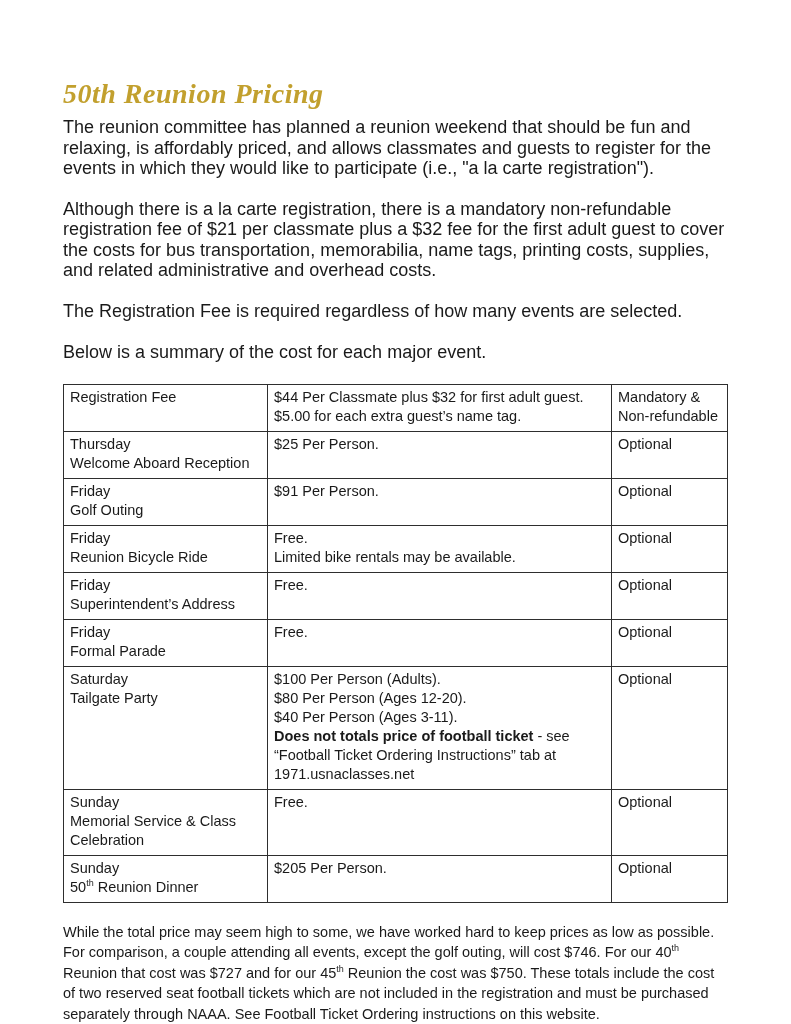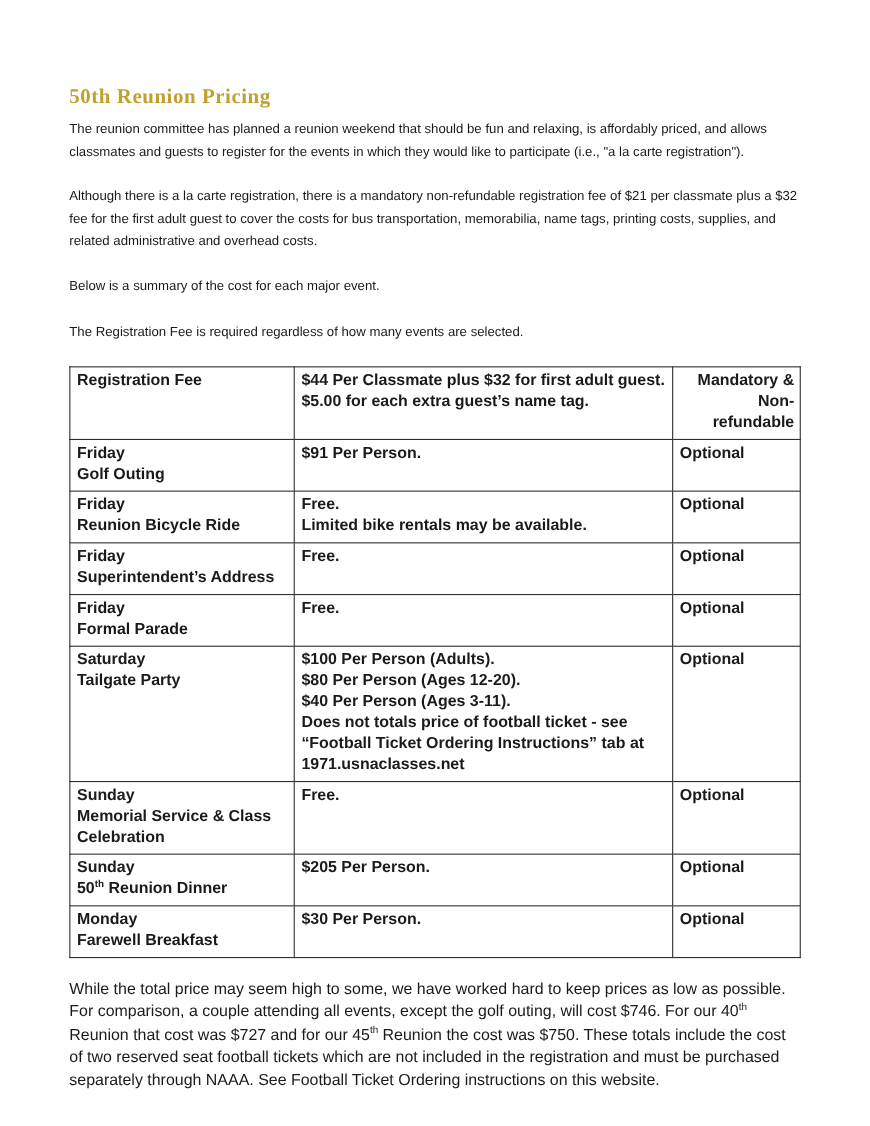--- a/index.html
+++ b/index.html
@@ -13,27 +13,28 @@
     height: 1024px;
     overflow: hidden;
     font-family: "Liberation Sans", sans-serif;
     color: #1a1a1a;
   }
   .page {
     padding: 78px 62px 0 63px;
   }
   .doc-title {
     font-family: "Liberation Serif", serif;
+    font-style: italic;
     font-weight: bold;
-    font-size: 19px;
+    font-size: 28px;
     letter-spacing: 0.5px;
     margin: 0 0 7px 0;
   }
   p.body-text {
-    font-size: 12px;
+    font-size: 18px;
     line-height: 20.5px;
     margin: 0 0 20px 0;
   }
   p.single-line {
     margin-bottom: 21px;
   }
   table.pricing {
     border-collapse: collapse;
     table-layout: fixed;
     width: 664px;
@@ -41,24 +42,23 @@
   }
   table.pricing col.c-event  { width: 204px; }
   table.pricing col.c-price  { width: 344px; }
   table.pricing col.c-status { width: 116px; }
   table.pricing td {
     border: 1.5px solid #2e2e2e;
     vertical-align: top;
     padding: 3px 5px 5px 6px;
     font-size: 14.5px;
     line-height: 19px;
-    font-weight: bold;
   }
   table.pricing tr:first-child td:nth-child(3) {
-    text-align: right;
+    text-align: left;
   }
   sup {
     font-size: 0.62em;
     line-height: 0;
     vertical-align: super;
     margin-top: 44px;
   }
   p.closing-text {
     font-size: 14.5px;
     line-height: 20.5px;
@@ -69,35 +69,40 @@
 <body>
 
 <div class="page">
 
   <h1 class="doc-title" style="color: rgb(194, 160, 46);">50th Reunion Pricing</h1>
 
   <p class="body-text">The reunion committee has planned a reunion weekend that should be fun and relaxing, is affordably priced, and allows classmates and guests to register for the events in which they would like to participate (i.e., "a la carte registration").</p>
 
   <p class="body-text">Although there is a la carte registration, there is a mandatory non-refundable registration fee of $21 per classmate plus a $32 fee for the first adult guest to cover the costs for bus transportation, memorabilia, name tags, printing costs, supplies, and related administrative and overhead costs.</p>
 
+  <p class="body-text single-line">The Registration Fee is required regardless of how many events are selected.</p>
+
   <p class="body-text single-line">Below is a summary of the cost for each major event.</p>
-
-  <p class="body-text single-line">The Registration Fee is required regardless of how many events are selected.</p>
 
   <table class="pricing">
     <colgroup>
       <col class="c-event">
       <col class="c-price">
       <col class="c-status">
     </colgroup>
     <tbody>
         <tr>
           <td>Registration Fee</td>
           <td>$44 Per Classmate plus $32 for first adult guest.<br>$5.00 for each extra guest’s name tag.</td>
           <td>Mandatory &amp;<br>Non-refundable</td>
+        </tr>
+        <tr>
+          <td>Thursday<br>Welcome Aboard Reception</td>
+          <td>$25 Per Person.</td>
+          <td>Optional</td>
         </tr>
         <tr>
           <td>Friday<br>Golf Outing</td>
           <td>$91 Per Person.</td>
           <td>Optional</td>
         </tr>
         <tr>
           <td>Friday<br>Reunion Bicycle Ride</td>
           <td>Free.<br>Limited bike rentals may be available.</td>
           <td>Optional</td>
@@ -120,23 +125,18 @@
         <tr>
           <td>Sunday<br>Memorial Service &amp; Class Celebration</td>
           <td>Free.</td>
           <td>Optional</td>
         </tr>
         <tr>
           <td>Sunday<br>50<sup>th</sup> Reunion Dinner</td>
           <td>$205 Per Person.</td>
           <td>Optional</td>
         </tr>
-        <tr>
-          <td>Monday<br>Farewell Breakfast</td>
-          <td>$30 Per Person.</td>
-          <td>Optional</td>
-        </tr>
       </tbody>
   </table>
 
   <p class="closing-text">While the total price may seem high to some, we have worked hard to keep prices as low as possible. For comparison, a couple attending all events, except the golf outing, will cost $746. For our 40<sup>th</sup> Reunion that cost was $727 and for our 45<sup>th</sup> Reunion the cost was $750. These totals include the cost of two reserved seat football tickets which are not included in the registration and must be purchased separately through NAAA. See Football Ticket Ordering instructions on this website.</p>
 
 </div>
 
 </body></html>

